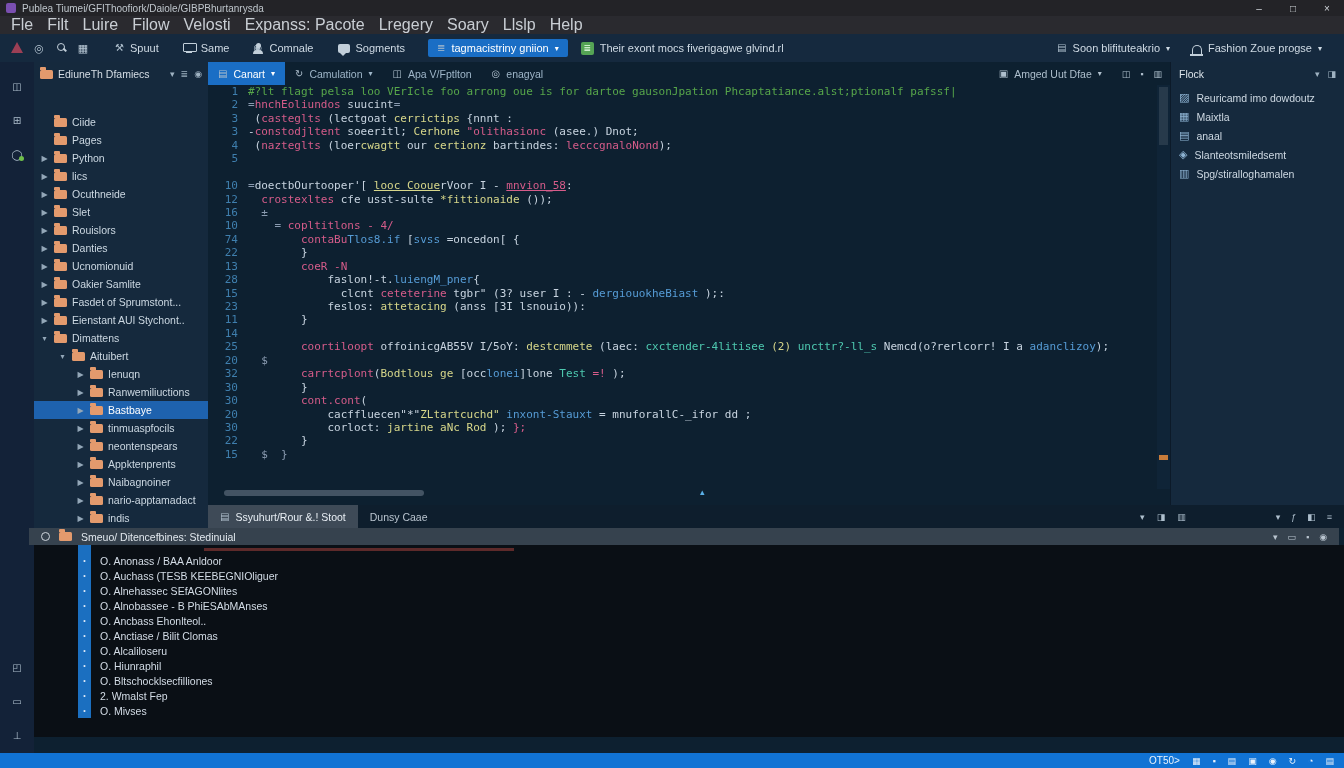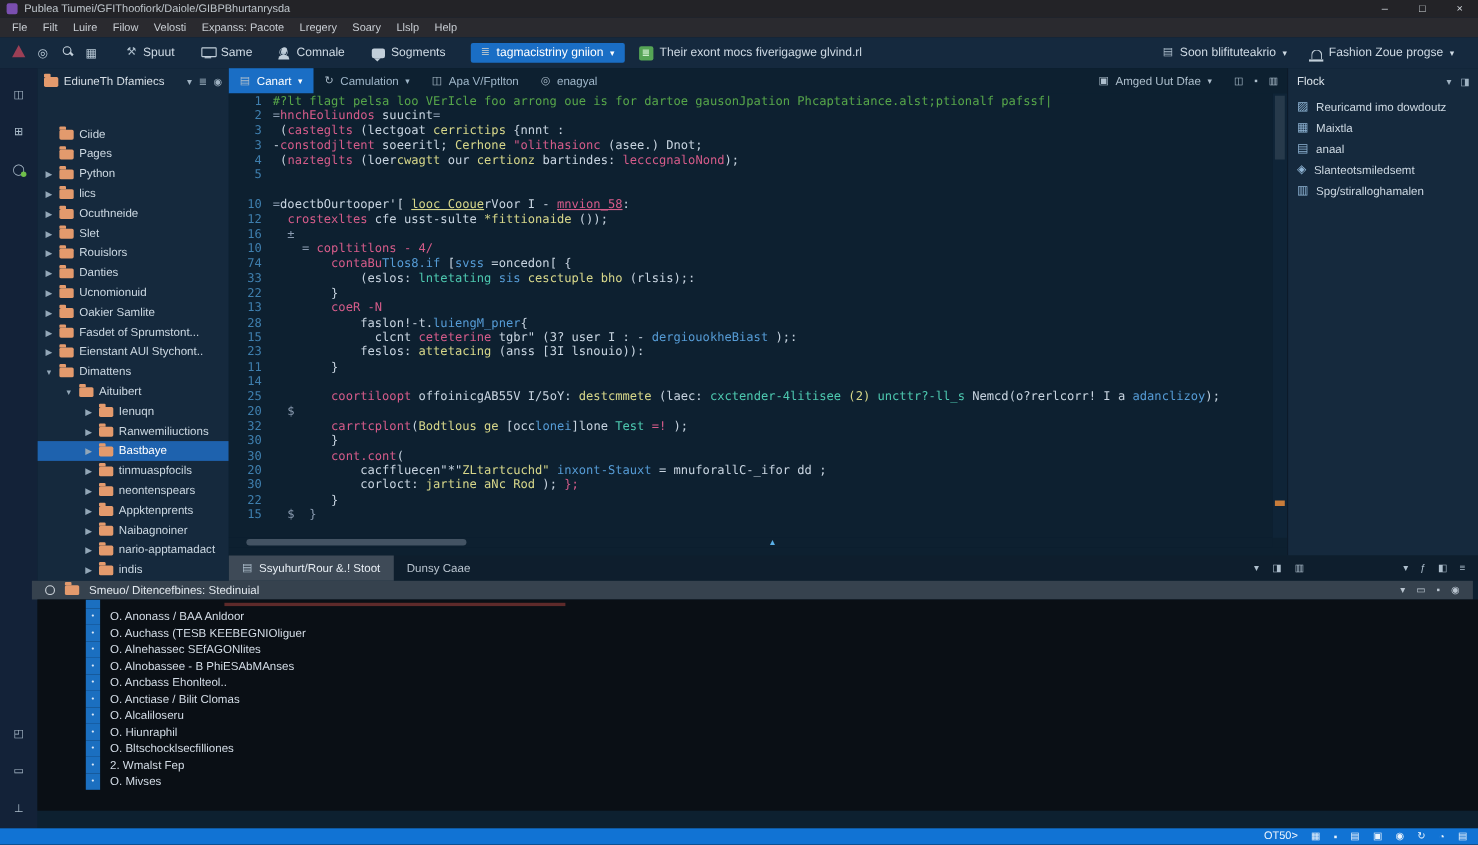--- a/index.html
+++ b/index.html
@@ -5,21 +5,21 @@
   *{box-sizing:border-box;margin:0;padding:0}
   html,body{width:1344px;height:768px;overflow:hidden}
   body{position:relative;background:#0d2030;font-family:"Liberation Sans","DejaVu Sans",sans-serif;font-size:11px;color:#c7d3df}
   .abs{position:absolute}
   
   .titlebar{left:0;top:0;width:1344px;height:16px;background:#232327;display:flex;align-items:center;color:#bfc6cc;font-size:10px}
   .titlebar .appico{width:10px;height:10px;background:#7a4fb0;margin:0 6px;border-radius:2px}
   .wincontrols{margin-left:auto;display:flex}
   .wincontrols span{width:34px;text-align:center;color:#cfd4d9;font-size:10px;cursor:default}
   .menubar{left:0;top:16px;width:1344px;height:18px;background:#2a2a2f;display:flex;align-items:center;padding-left:4px}
-  .menubar span{padding:0 7px;color:#c9ced4;font-size:10px}
+  .menubar span{padding:0 7px;color:#c9ced4;font-size:16px}
   .toolbar{left:0;top:34px;width:1344px;height:28px;background:#15293e;display:flex;align-items:center;gap:4px;padding:0 8px;color:#cfdae4}
   .tbtn{display:flex;align-items:center;gap:6px;padding:3px 9px;border-radius:2px}
   .tbtn.primary{background:#1a6ec5;color:#fff}
   .tbtn.run .runbox{width:13px;height:13px;background:#55a455;color:#eaffea;font-size:9px;line-height:13px;text-align:center;border-radius:2px}
   .tico{width:18px;text-align:center;color:#b9c9d6;font-size:11px}
   .sep{flex:0 0 6px}
   .right-tools{margin-left:auto;display:flex;align-items:center;gap:14px;padding-right:10px}
   .right-tools .tbtn{padding:2px 4px}
   
   .icon{display:inline-block;color:#aebfcd;font-size:10px;line-height:1}
@@ -376,21 +376,20 @@
     <div class="cline"><span class="gut">3</span><span class="ctext"><span class="tok-d"> (</span><span class="tok-k">casteglts</span><span class="tok-d"> (lectgoat </span><span class="tok-y">cerrictips</span><span class="tok-d"> {nnnt :</span></span></div>
     <div class="cline"><span class="gut">3</span><span class="ctext"><span class="tok-d">-</span><span class="tok-k">constodjltent</span><span class="tok-d"> soeeritl; </span><span class="tok-y">Cerhone</span><span class="tok-k"> "olithasionc</span><span class="tok-d"> (asee.) Dnot;</span></span></div>
     <div class="cline"><span class="gut">4</span><span class="ctext"><span class="tok-d"> (</span><span class="tok-k">nazteglts</span><span class="tok-d"> (loer</span><span class="tok-y">cwagtt</span><span class="tok-d"> our </span><span class="tok-y">certionz</span><span class="tok-d"> bartindes: </span><span class="tok-k">lecccgnaloNond</span><span class="tok-d">);</span></span></div>
     <div class="cline"><span class="gut">5</span><span class="ctext"></span></div>
     <div class="cline"><span class="gut"></span><span class="ctext"></span></div>
     <div class="cline"><span class="gut">10</span><span class="ctext"><span class="tok-g">=</span><span class="tok-d">doectbOurtooper'[ </span><span class="tok-yu">looc Cooue</span><span class="tok-d">rVoor I - </span><span class="tok-p">mnvion_58</span><span class="tok-d">:</span></span></div>
     <div class="cline"><span class="gut">12</span><span class="ctext"><span class="tok-d">  </span><span class="tok-k">crostexltes</span><span class="tok-d"> cfe usst-sulte </span><span class="tok-y">*fittionaide</span><span class="tok-d"> ());</span></span></div>
     <div class="cline"><span class="gut">16</span><span class="ctext"><span class="tok-g">  ±</span></span></div>
     <div class="cline"><span class="gut">10</span><span class="ctext"><span class="tok-g">    = </span><span class="tok-k">copltitlons - 4/</span></span></div>
     <div class="cline"><span class="gut">74</span><span class="ctext"><span class="tok-d">        </span><span class="tok-k">contaBu</span><span class="tok-u">Tlos8.if</span><span class="tok-d"> [</span><span class="tok-b">svss</span><span class="tok-d"> =oncedon[ {</span></span></div>
-    <div class="cline"><span class="gut">33</span><span class="ctext"><span class="tok-d">            (eslos: </span><span class="tok-t">lntetating</span><span class="tok-b"> sis </span><span class="tok-y">cesctuple</span><span class="tok-y"> bho </span><span class="tok-d">(rlsis);:</span></span></div>
     <div class="cline"><span class="gut">22</span><span class="ctext"><span class="tok-d">        }</span></span></div>
     <div class="cline"><span class="gut">13</span><span class="ctext"><span class="tok-d">        </span><span class="tok-k">coeR -N</span></span></div>
     <div class="cline"><span class="gut">28</span><span class="ctext"><span class="tok-d">            faslon!-t.</span><span class="tok-u">luiengM_pner</span><span class="tok-d">{</span></span></div>
     <div class="cline"><span class="gut">15</span><span class="ctext"><span class="tok-d">              clcnt </span><span class="tok-k">ceteterine</span><span class="tok-d"> tgbr" (3? user I : - </span><span class="tok-u">dergiouokheBiast</span><span class="tok-d"> );:</span></span></div>
     <div class="cline"><span class="gut">23</span><span class="ctext"><span class="tok-d">            feslos: </span><span class="tok-y">attetacing</span><span class="tok-d"> (anss [3I lsnouio)):</span></span></div>
     <div class="cline"><span class="gut">11</span><span class="ctext"><span class="tok-d">        }</span></span></div>
     <div class="cline"><span class="gut">14</span><span class="ctext"></span></div>
     <div class="cline"><span class="gut">25</span><span class="ctext"><span class="tok-d">        </span><span class="tok-k">coortiloopt</span><span class="tok-d"> offoinicgAB55V I/5oY: </span><span class="tok-y">destcmmete</span><span class="tok-d"> (laec: </span><span class="tok-t">cxctender-4litisee</span><span class="tok-y"> (2) </span><span class="tok-t">uncttr?-ll_s</span><span class="tok-d"> Nemcd(o?rerlcorr! I a </span><span class="tok-u">adanclizoy</span><span class="tok-d">);</span></span></div>
     <div class="cline"><span class="gut">20</span><span class="ctext"><span class="tok-g">  $</span></span></div>
     <div class="cline"><span class="gut">32</span><span class="ctext"><span class="tok-d">        </span><span class="tok-k">carrtcplont</span><span class="tok-d">(</span><span class="tok-y">Bodtlous ge</span><span class="tok-d"> [occ</span><span class="tok-u">lonei</span><span class="tok-d">]lone </span><span class="tok-t">Test</span><span class="tok-k"> =!</span><span class="tok-d"> );</span></span></div>

